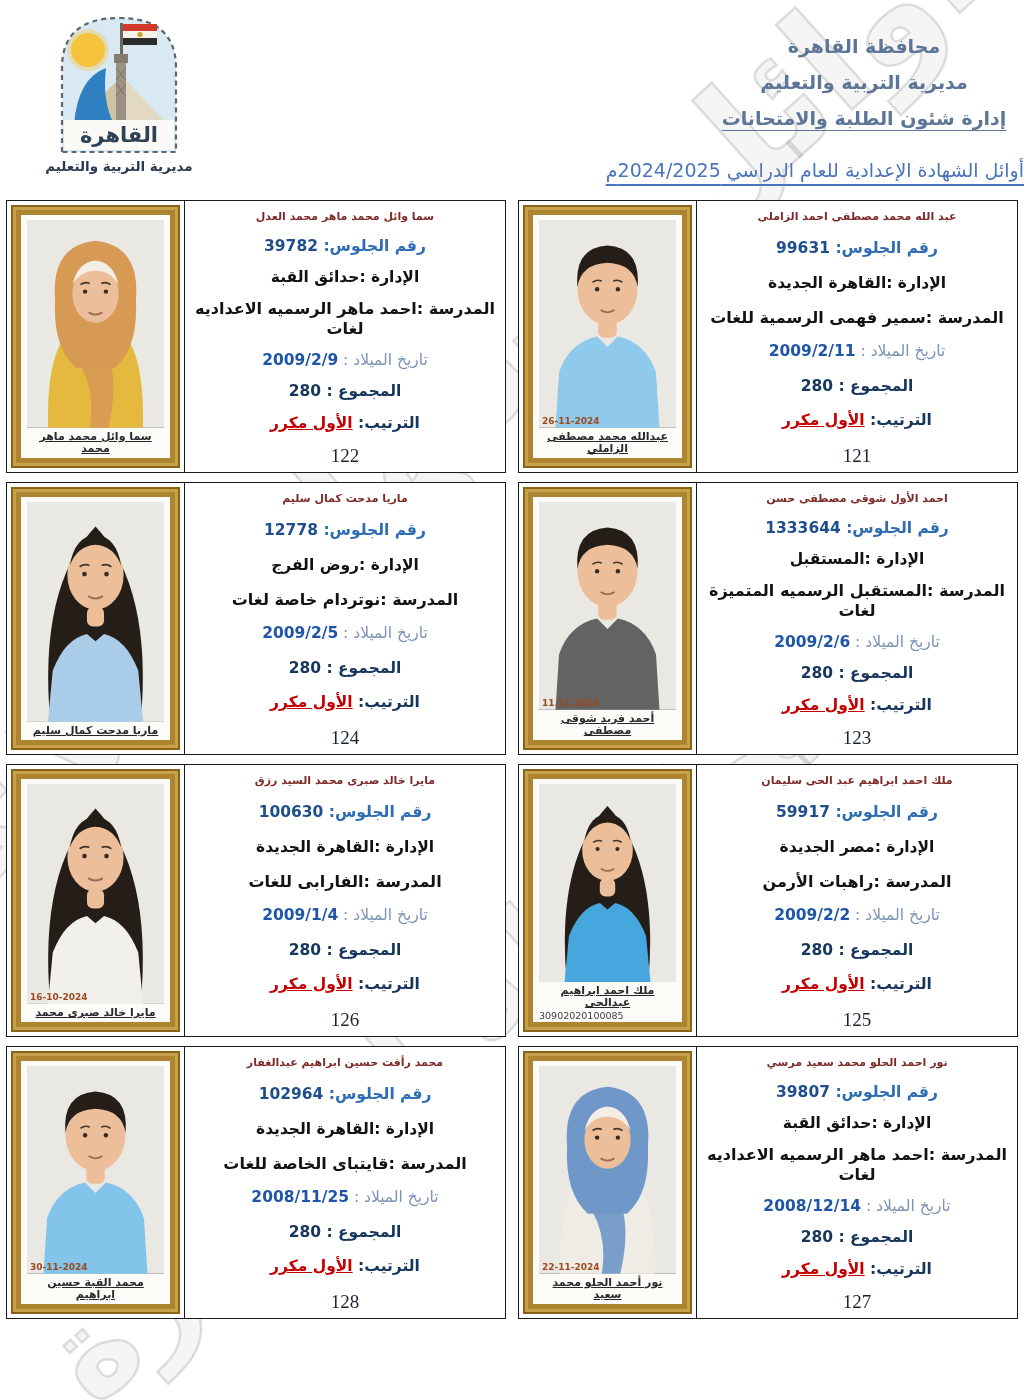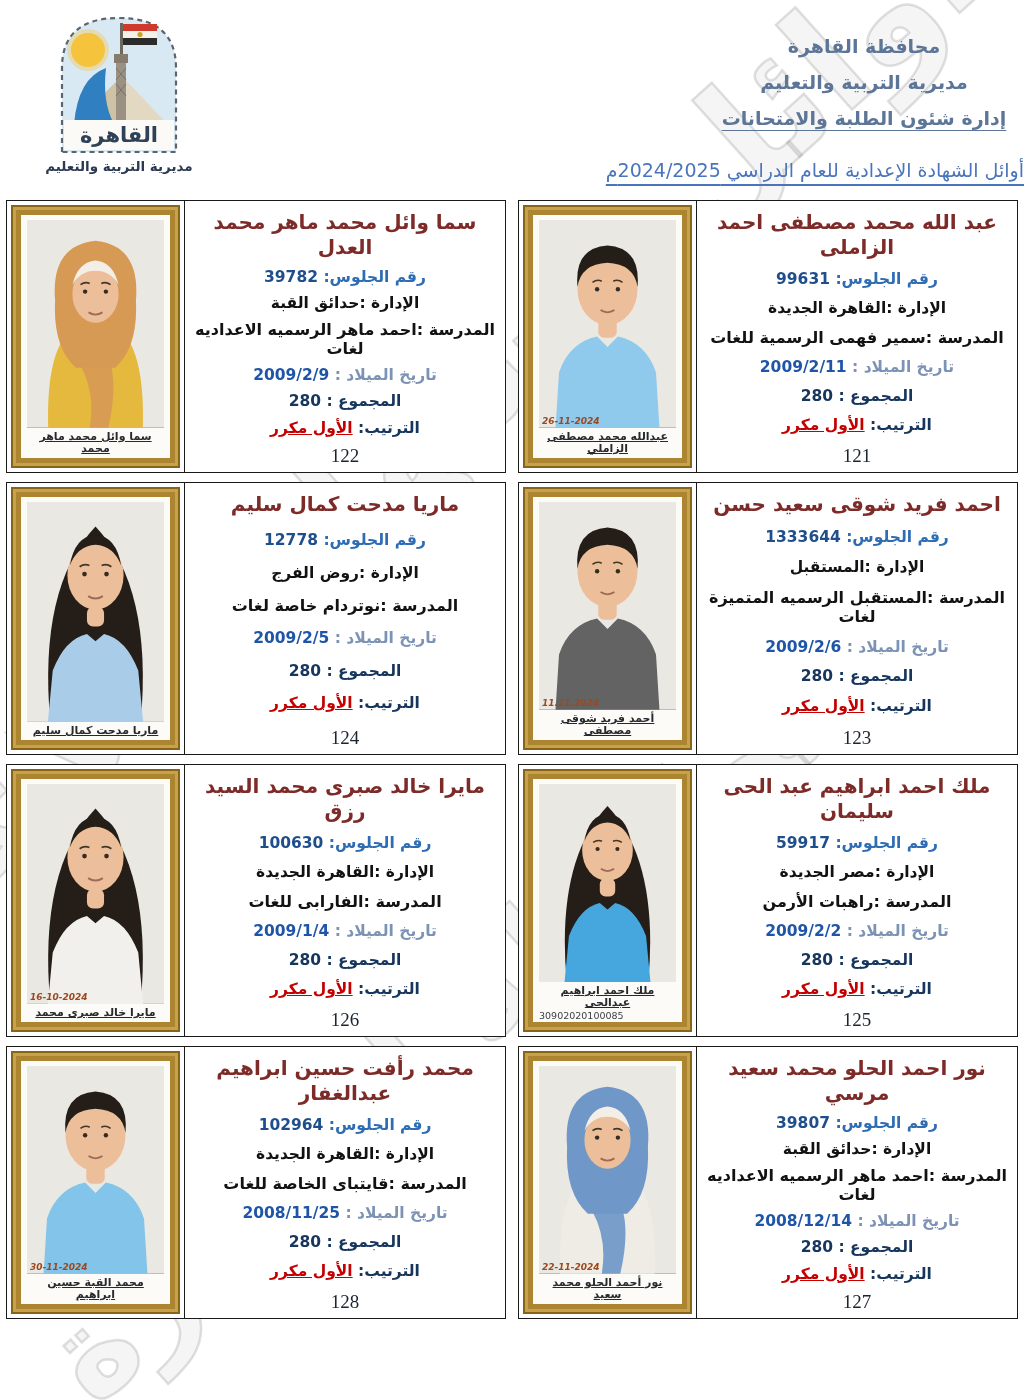--- a/index.html
+++ b/index.html
@@ -28,38 +28,38 @@
   .grid{position:absolute;top:200px;right:14px;left:6px;z-index:1;
         display:grid;grid-template-columns:1fr 1fr;gap:9px 12px;direction:rtl;}
   .card{height:273px;border:1.6px solid var(--card_border);background:#fff;
         display:flex;direction:ltr;box-sizing:border-box;}
   .photo-cell{width:178px;flex:0 0 178px;border-right:1.6px solid var(--card_border);
               padding:4px;box-sizing:border-box;}
   .frame{height:100%;background:var(--frame_gold);padding:10px;box-sizing:border-box;
          box-shadow:inset 0 0 0 2px #876418, inset 0 0 0 5px #c7a14b;}
   .mat{background:#fcfbf7;height:100%;box-sizing:border-box;padding:5px 6px 2px;
        display:flex;flex-direction:column;direction:rtl;}
-  .photo{flex:1;position:relative;background:#000000;overflow:hidden;font-style:italic;}
+  .photo{flex:1;position:relative;background:#000000;overflow:hidden;}
   .photo svg{position:absolute;inset:0;width:100%;height:100%;}
   .photo-date{position:absolute;bottom:2px;left:3px;font-size:9px;font-weight:bold;
               color:#9b4a1f;direction:ltr;z-index:2;}
   .photo-date:empty{display:none;}
   .caption{text-align:center;font-size:11px;font-weight:bold;color:#26292e;
            padding:3px 0 1px;line-height:1.1;text-decoration:underline;}
   .pid{text-align:left;font-size:9.5px;color:#3a3f46;direction:ltr;line-height:1;}
   .pid:empty{display:none;}
 
   .info-cell{flex:1;display:flex;flex-direction:column;justify-content:space-between;
              text-align:center;padding:9px 8px 5px;box-sizing:border-box;direction:rtl;}
-  .name{color:var(--name);font-size:20px;font-weight:800;line-height:1.25;}
+  .name{color:var(--name);font-size:11px;font-weight:800;line-height:1.25;}
   .line{font-size:15.5px;font-weight:bold;color:var(--body);line-height:1.2;}
   .line.school{font-size:16px;}
   .lbl-seat{color:var(--seat_label);font-weight:bold;}
   .val-seat{color:var(--seat_value);font-weight:bold;}
-  .lbl-birth{color:var(--birth_label);font-weight:700;margin-top:14px;}
+  .lbl-birth{color:var(--birth_label);font-weight:400;margin-top:14px;}
   .val-birth{color:var(--birth_value);font-weight:bold;}
   .line.total{color:var(--total);}
   .lbl-rank{color:var(--rank_label);font-weight:bold;}
   .val-rank{color:var(--rank_value);font-weight:bold;text-decoration:underline;}
   .serial{font-family:"Liberation Serif", serif;font-size:19px;color:var(--serial);}
 </style>
 </head>
 <body>
 
 <div class="page">
@@ -192,21 +192,21 @@
                   <path d="M59,78 q6,4 12,0" stroke="#9c6a55" stroke-width="1.6" fill="none"></path>
                 </svg>
             <div class="photo-date">11.11.2024</div>
           </div>
           <div class="caption">أحمد فريد شوقى مصطفى</div>
 
         </div>
       </div>
     </div>
     <div class="info-cell">
-      <div class="name">احمد فريد شوقى سعيد حسن</div>
+      <div class="name">احمد الأول شوقى مصطفى حسن</div>
       <div class="line"><span class="lbl-seat">رقم الجلوس: </span><span class="val-seat">1333644</span></div>
       <div class="line"><span>الإدارة :</span><span>المستقبل</span></div>
       <div class="line school"><span>المدرسة :</span><span>المستقبل الرسميه المتميزة لغات</span></div>
       <div class="line"><span class="lbl-birth">تاريخ الميلاد : </span><span class="val-birth">2009/2/6</span></div>
       <div class="line total"><span>المجموع : </span><span>280</span></div>
       <div class="line"><span class="lbl-rank">الترتيب: </span><span class="val-rank">الأول مكرر</span></div>
       <div class="serial">123</div>
     </div>
   </section>
 

